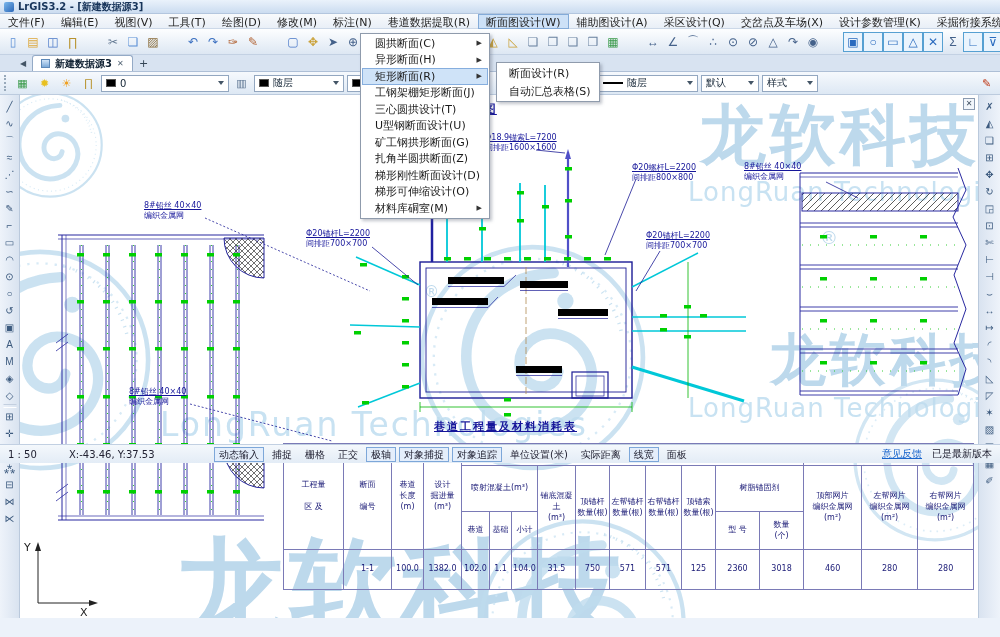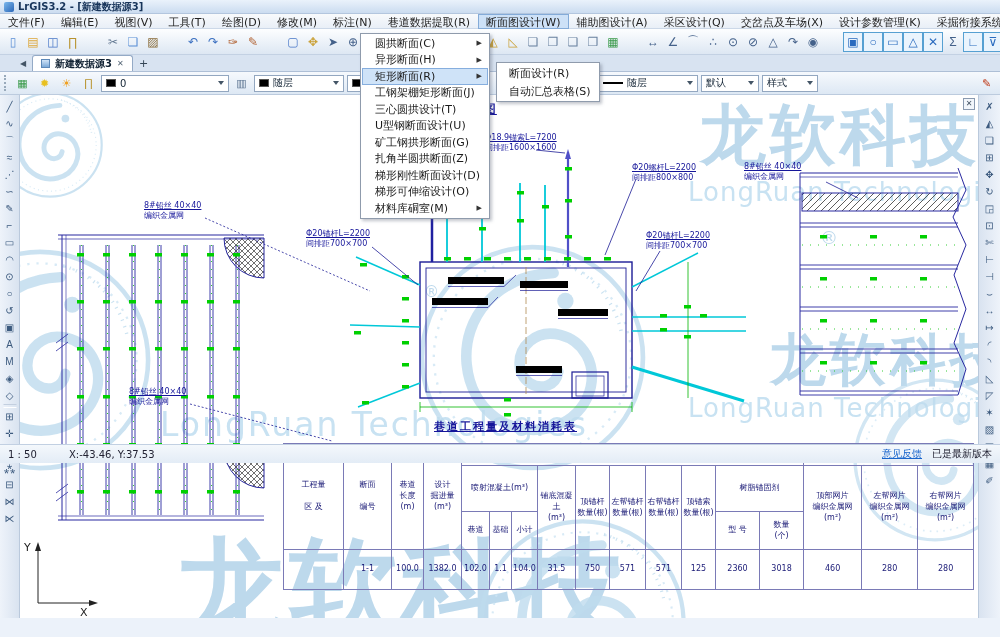--- a/index.html
+++ b/index.html
@@ -1034,19 +1034,43 @@
       </div>
 
       <div class="mi">
         <span class="mi-label">自动汇总表格(S)</span>
       </div>
     </div>
 
   <div id="statusbar">
     <span id="sb-scale">1 : 50</span>
     <span id="sb-coords">X:-43.46, Y:37.53</span>
+    <span style="display:flex;gap:3px;align-items:center">
+
+        <span class="sb-btn on">动态输入</span>
+
+        <span class="sb-btn">捕捉</span>
+
+        <span class="sb-btn">栅格</span>
+
+        <span class="sb-btn">正交</span>
+
+        <span class="sb-btn on">极轴</span>
+
+        <span class="sb-btn on">对象捕捉</span>
+
+        <span class="sb-btn on">对象追踪</span>
+
+        <span class="sb-btn">单位设置(米)</span>
+
+        <span class="sb-btn">实际距离</span>
+
+        <span class="sb-btn on">线宽</span>
+
+        <span class="sb-btn">面板</span>
+      </span>
     <span id="sb-right">
       <span id="sb-feedback">意见反馈</span>
       <span>已是最新版本</span>
     </span>
   </div>
 
 </div>
 
 </body></html>

